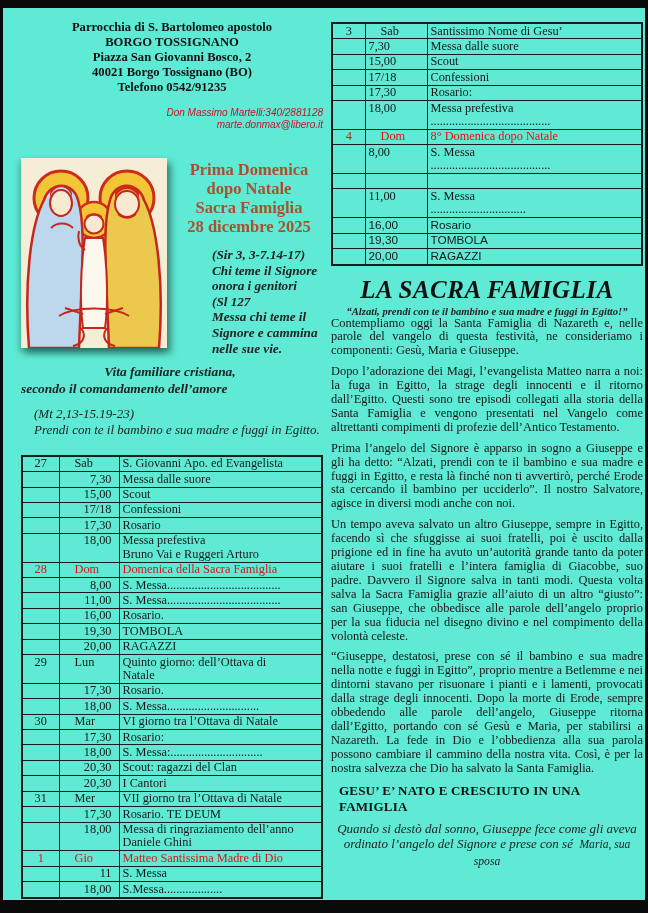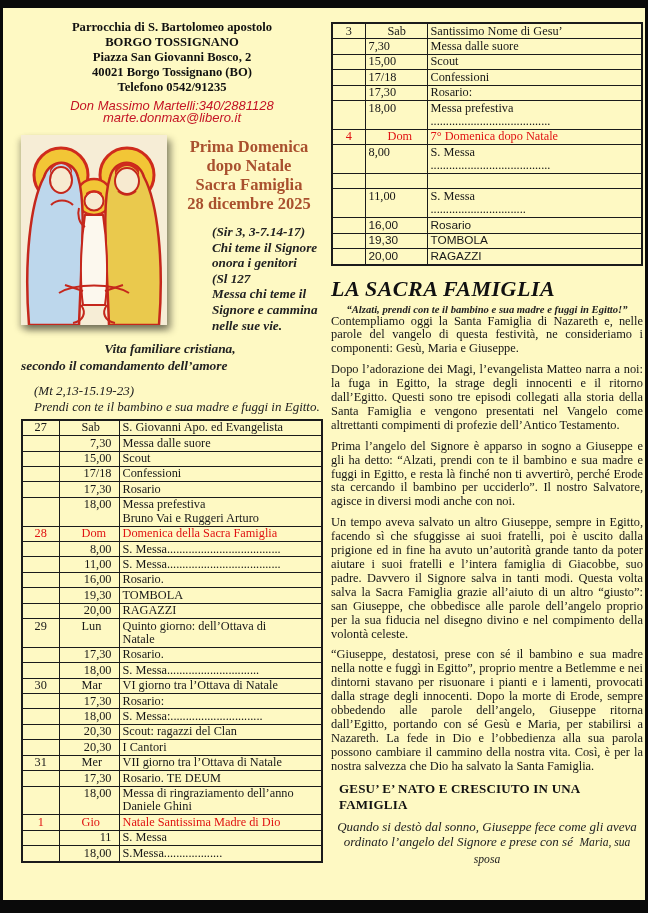--- a/index.html
+++ b/index.html
@@ -3,62 +3,62 @@
 <meta charset="utf-8">
 <style>
   html,body{margin:0;padding:0;}
   body{
     width:648px;height:913px;position:relative;background:#0a0a0a;
     font-family:"Liberation Serif","DejaVu Serif",serif;
     -webkit-font-smoothing:antialiased;
   }
   .page{
     position:absolute;left:3px;right:3px;top:8px;bottom:13px;
-    background:#fef9c3;overflow:hidden;
+    background:#5eead4;overflow:hidden;
   }
   .left-col{position:absolute;left:18px;top:12px;width:302px;}
   .right-col{position:absolute;left:328px;top:14px;width:312px;}
 
   
   .parish{ text-align:center; font-weight:bold; font-size:12.6px; line-height:15px; color:#111;}
-  .contact{ text-align:center; font-family:"Liberation Sans",sans-serif; font-style:italic;
-            font-size:13px; line-height:12px; color:#c41425; margin-top:5px;}
+  .contact{ text-align:right; font-family:"Liberation Sans",sans-serif; font-style:italic;
+            font-size:10px; line-height:12px; color:#c41425; margin-top:12px;}
 
   
-  .intro-row{display:flex; gap:8px; margin-top:11px;}
+  .intro-row{display:flex; gap:8px; margin-top:27px;}
   .photo{
     flex:none; width:146px; height:190px; background:#f6edd6;
     box-shadow:4px 5px 7px rgba(0,0,0,.42), -2px 4px 6px rgba(0,0,0,.22);
   }
   .photo svg{display:block;width:100%;height:100%;}
   .intro-text{flex:1; min-width:0; padding-top:2px;}
   .main-title{ text-align:center; color:#a9502e; font-weight:bold;
                font-size:16.5px; line-height:19px;}
   .scripture{ font-style:italic; font-weight:600; font-size:13.2px; line-height:15.6px;
               margin-top:11px; color:#222;padding-left:37px;}
   .col-ref{ font-style:italic; font-weight:600; font-size:13.2px; margin-top:11px; padding-left:2px; color:#222;}
 
   .vita{ margin-top:8px; font-style:italic; font-weight:600; font-size:13.4px; line-height:16.5px; color:#222;}
   .vita .r{text-align:center; padding-right:4px;}
   .mt-block{ margin-top:9px; font-style:italic; font-weight:400; font-size:13px; line-height:15.8px; color:#222;margin-left:13px;}
 
   
-  table.sched{ border-collapse:collapse; width:100%; table-layout:fixed; margin-top:4px;
+  table.sched{ border-collapse:collapse; width:100%; table-layout:fixed; margin-top:17px;
                border:2px solid #1b1b1b;}
   table.sched td{ border:1px solid #1b1b1b; font-size:12.3px; line-height:13.4px;
                   padding:0.5px 3px; vertical-align:top; color:#181818; overflow:hidden;}
   .c-day{text-align:center;}
   .tbl-left .c-time{text-align:right; padding-right:7px;}
   .tbl-right .c-time{text-align:left;}
-  tr.day .c-time{text-align:left; padding-left:22px;}
+  tr.day .c-time{text-align:left; padding-left:15px;}
   tr.red td{color:#e01212;}
   tr.sans td{font-family:"Liberation Sans",sans-serif; font-size:11.8px;}
 
   
-  .art-head{ font-style:italic; font-weight:bold; font-size:22px;
+  .art-head{ text-align:center; font-style:italic; font-weight:bold; font-size:25px;
              margin-top:10px; letter-spacing:.5px; color:#111;}
   .art-sub{ text-align:center; font-style:italic; font-weight:bold; font-size:10.6px;
             margin-top:2px; color:#222;}
   .article-body{margin-top:0;}
   .apar{ margin:0 0 7px 0; text-align:justify; font-size:12.4px; line-height:13.9px; color:#161616;}
   .art-head2{ font-weight:bold; font-size:13px; margin-top:4px; letter-spacing:.2px; color:#111;margin-left:8px;}
   .closing{ margin-top:6px; text-align:center; font-style:italic; font-size:13px; line-height:15.5px; color:#222;}
   .closing .tail{font-size:11.6px;}
 </style>
 </head>
@@ -351,21 +351,21 @@
             <td class="c-ev">
               <div>Messa di ringraziamento dell’anno</div>
               <div>Daniele Ghini</div>
             </td>
           </tr>
 
           <tr class="day red">
             <td class="c-day">1</td>
             <td class="c-time">Gio</td>
             <td class="c-ev">
-              <div>Natale Santissima Madre di Dio</div>
+              <div>Matteo Santissima Madre di Dio</div>
               <div></div>
             </td>
           </tr>
 
           <tr>
             <td class="c-day"></td>
             <td class="c-time">11</td>
             <td class="c-ev">
               <div>S. Messa</div>
               <div></div>
@@ -446,21 +446,21 @@
             <td class="c-ev">
               <div>Messa prefestiva</div>
               <div>.......................................</div>
             </td>
           </tr>
 
           <tr class="day red">
             <td class="c-day">4</td>
             <td class="c-time">Dom</td>
             <td class="c-ev">
-              <div>7° Domenica dopo Natale</div>
+              <div>8° Domenica dopo Natale</div>
               <div></div>
             </td>
           </tr>
 
           <tr>
             <td class="c-day"></td>
             <td class="c-time">8,00</td>
             <td class="c-ev">
               <div>S. Messa</div>
               <div>.......................................</div>

